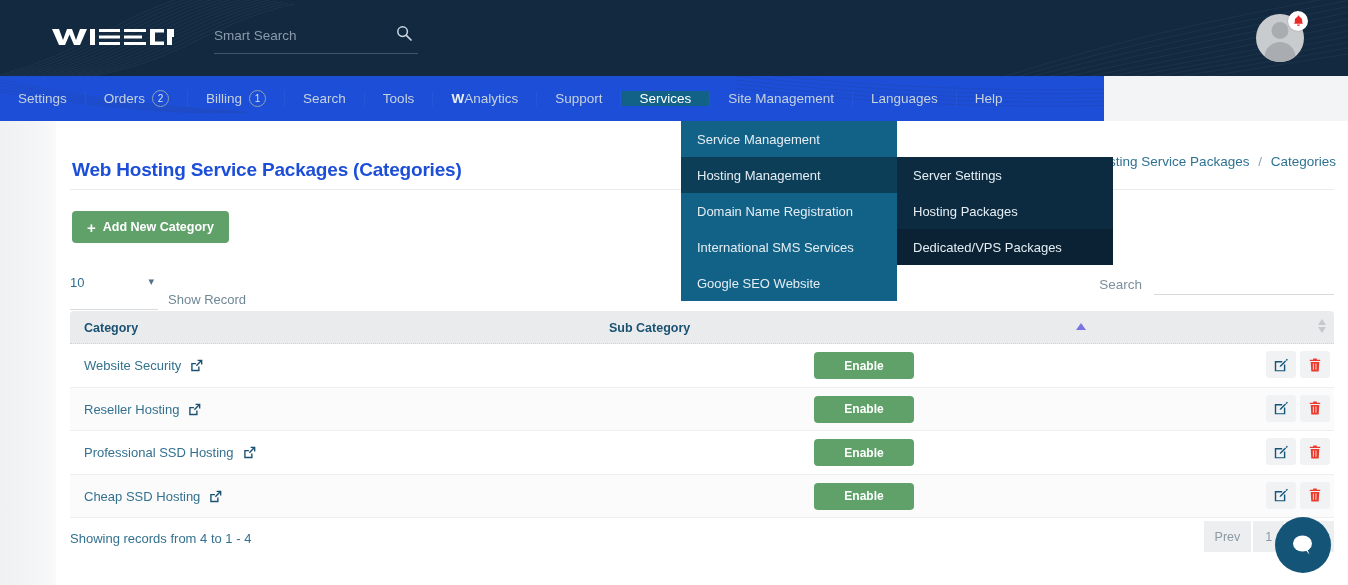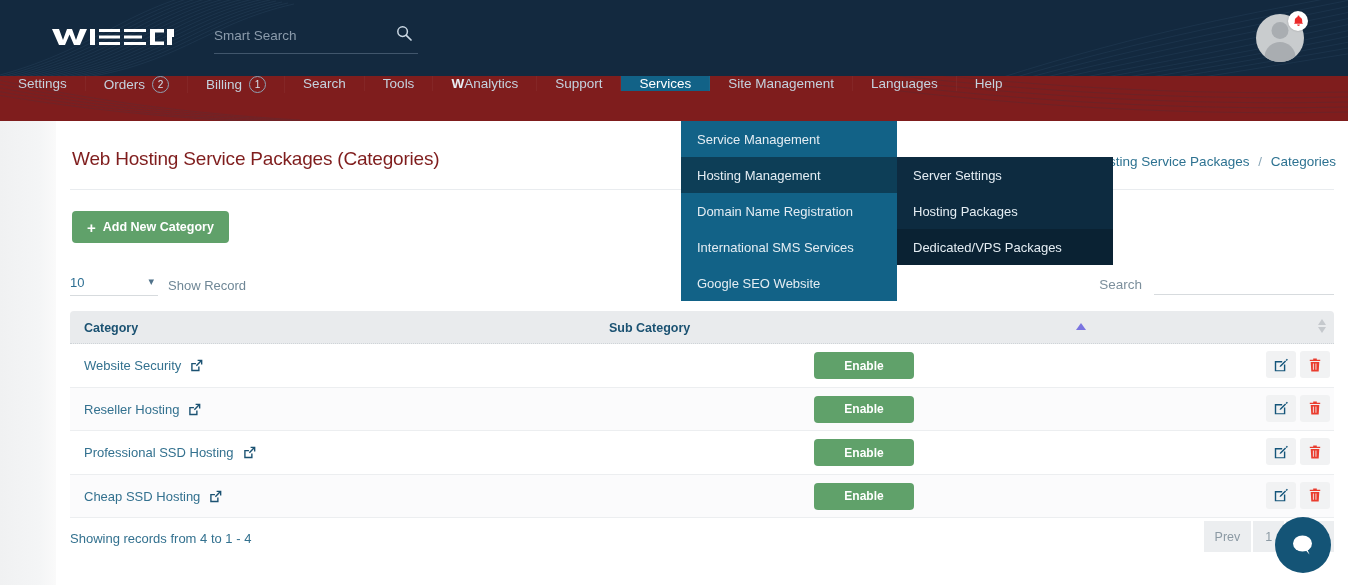--- a/index.html
+++ b/index.html
@@ -85,24 +85,24 @@
     width: 20px; height: 20px; border-radius: 50%;
     background: #ffffff;
     display: flex; align-items: center; justify-content: center;
     box-shadow: 0 0 2px rgba(0,0,0,.25);
     cursor: pointer;
   }
 
   
   .nav {
     position: absolute; left: 0; top: 76px;
-    width: 1348px; height: 45px;
-    background: #7f1d1d;
+    width: 1104px; height: 45px;
+    background: #1d4ed8;
     display: flex;
-    align-items: flex-start;
+    align-items: center;
     overflow: hidden;
   }
   .nav .navwave { position:absolute; inset:0; opacity:.4; pointer-events:none; }
   .nav-item {
     position: relative;
     display: flex; align-items: center; justify-content: center;
     gap: 7px;
     padding: 0 18px;
     font-size: 13.5px;
     color: #c5d2de;
@@ -169,23 +169,23 @@
     position: absolute; left: 0; top: 121px;
     width: 56px; height: 464px;
     background: linear-gradient(90deg,#f0f1f2 0%, #f4f5f6 70%, #fafafa 100%);
   }
   .content {
     position: absolute; left: 56px; top: 121px;
     width: 1292px; height: 464px;
     background: #ffffff;
   }
   .page-title {
-    position: absolute; left: 16px; top: 27px;
-    font-size: 19px; font-weight: normal;
-    color: #7f1d1d;
+    position: absolute; left: 16px; top: 38px;
+    font-size: 19px; font-weight: bold;
+    color: #1d4ed8;
     letter-spacing: -.2px;
   }
   .breadcrumb {
     position: absolute; right: 12px; top: 33px;
     font-size: 13.5px;
     color: #2d7291;
     white-space: nowrap;
   }
   .breadcrumb .crumb-home { font-weight: bold; color:#1b5272; cursor:pointer; }
   .breadcrumb .crumb { cursor: pointer; }
@@ -209,21 +209,21 @@
   .btn-add .plus { font-size: 15px; font-weight: bold; line-height: 1; }
 
   .showrec {
     position: absolute; left: 14px; top: 152px;
     display: flex; align-items: flex-end; gap: 10px;
   }
   .sel-wrap {
     position: relative;
     width: 88px;
     border-bottom: 1px solid #d7dbde;
-    padding-bottom: 4px;
+    padding-bottom: 18px;
   }
   .sel-wrap .selval {
     font-size: 13px; color: #2d6f93;
   }
   .sel-wrap .chev {
     position: absolute; right: 4px; top: 2px;
     color: #50728a; font-size: 11px;
   }
   .showrec .label {
     font-size: 13px; color: #6f8796; padding-bottom: 3px;

